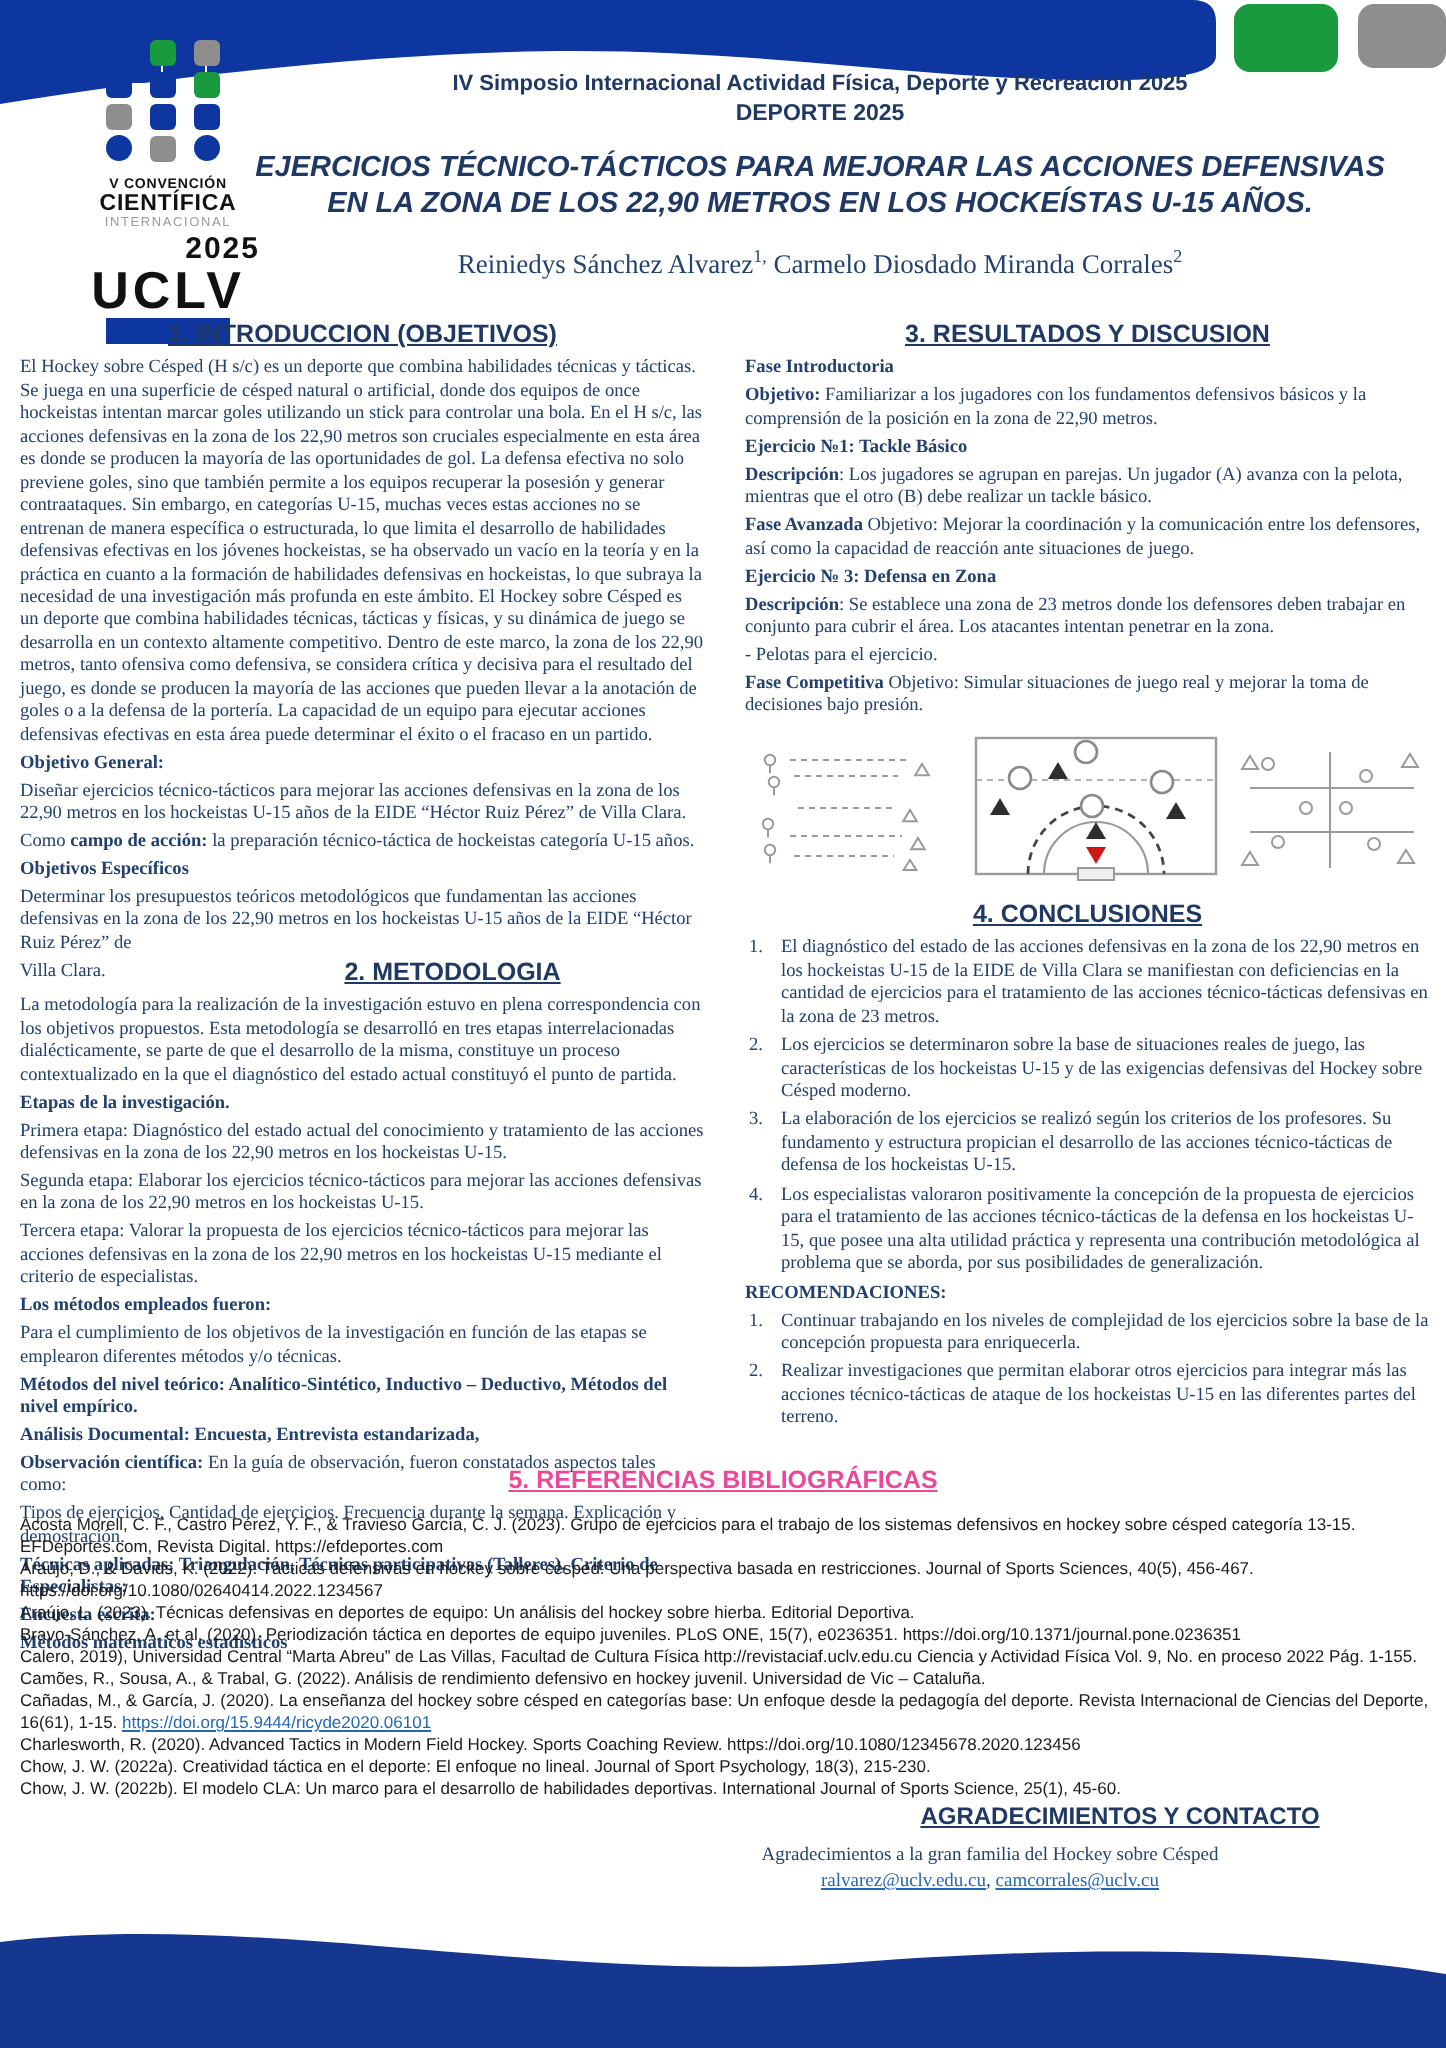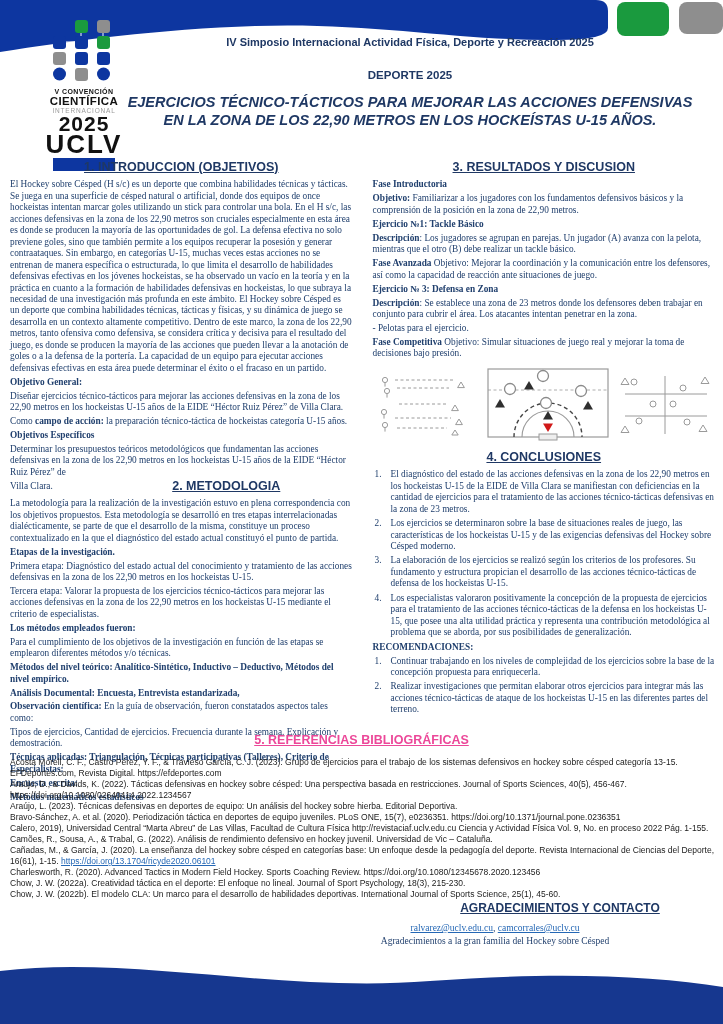--- a/index.html
+++ b/index.html
@@ -12,28 +12,28 @@
   
   .band-top, .band-bottom { position:absolute; left:0; width:723px; }
   .band-top { top:0; height:60px; }
   .band-bottom { bottom:0; height:75px; }
   
   .logo { position:absolute; left:38px; top:20px; width:92px; text-align:center;
           font-family:"Liberation Sans", sans-serif; color:#111; }
   .logo-line1 { font-size:7px; font-weight:bold; letter-spacing:.4px; margin-top:2px; }
   .logo-line2 { font-size:11.5px; font-weight:bold; letter-spacing:.4px; }
   .logo-line3 { font-size:6.5px; color:#9a9a9a; letter-spacing:.8px; }
-  .logo-year  { font-size:21px; font-weight:bold; line-height:20px; letter-spacing:1px; }
+  .logo-year  { font-size:15px; font-weight:bold; line-height:20px; letter-spacing:1px;text-align:right; }
   .logo-org   { font-size:26px; font-weight:bold; line-height:20px; letter-spacing:2px; }
   .logo-bar   { width:62px; height:13px; background:#0d36a0; margin:4px auto 0; }
   
   .head-wrap { position:absolute; left:120px; top:36px; width:580px; text-align:center;
                font-family:"Liberation Sans", sans-serif; color:#1f3864; }
   .conf1 { font-size:11px; font-weight:bold; }
-  .conf2 { font-size:11.5px; font-weight:bold; margin-top:21px; }
+  .conf2 { font-size:11.5px; font-weight:bold; margin-top:3px; }
   .ptitle { font-size:14.5px; font-weight:bold; font-style:italic; margin-top:12px; line-height:18px; }
   .authors { font-size:13.5px; margin-top:12px; font-family:"Liberation Serif", serif; color:#24426f; }
   .authors sup { font-size:9px; }
   
   .columns { position:absolute; top:162px; left:10px; width:705px; display:flex; gap:20px; }
   .col { width:50%; font-size:9.3px; line-height:11.45px; }
   .col-heading { font-family:"Liberation Sans", sans-serif; font-weight:bold; font-size:12.5px;
                  color:#1f3864; text-align:center; text-decoration:underline; margin:0 0 6px; }
   .col p { margin:0 0 2.5px; }
   .b { font-weight:bold; }
@@ -98,39 +98,43 @@
     <div class="logo-bar"></div>
   </div>
 
   <div class="head-wrap">
     <div class="conf1">IV Simposio Internacional Actividad Física, Deporte y Recreación 2025</div>
     <div class="conf2">DEPORTE 2025</div>
     <div class="ptitle">
       <span>EJERCICIOS TÉCNICO-TÁCTICOS PARA MEJORAR LAS ACCIONES DEFENSIVAS</span><br>
       <span>EN LA ZONA DE LOS 22,90 METROS EN LOS HOCKEÍSTAS U-15 AÑOS.</span>
     </div>
+    <div class="authors">
+      <span>Reiniedys Sánchez Alvarez</span><sup>1,</sup><span> Carmelo Diosdado Miranda Corrales</span><sup>2</sup>
+    </div>
   </div>
 
   <div class="columns">
 
     <div class="col">
       <div class="col-heading">1. INTRODUCCION (OBJETIVOS)</div>
       <p>El Hockey sobre Césped (H s/c) es un deporte que combina habilidades técnicas y tácticas. Se juega en una superficie de césped natural o artificial, donde dos equipos de once hockeistas intentan marcar goles utilizando un stick para controlar una bola. En el H s/c, las acciones defensivas en la zona de los 22,90 metros son cruciales especialmente en esta área es donde se producen la mayoría de las oportunidades de gol. La defensa efectiva no solo previene goles, sino que también permite a los equipos recuperar la posesión y generar contraataques. Sin embargo, en categorías U-15, muchas veces estas acciones no se entrenan de manera específica o estructurada, lo que limita el desarrollo de habilidades defensivas efectivas en los jóvenes hockeistas, se ha observado un vacío en la teoría y en la práctica en cuanto a la formación de habilidades defensivas en hockeistas, lo que subraya la necesidad de una investigación más profunda en este ámbito. El Hockey sobre Césped es un deporte que combina habilidades técnicas, tácticas y físicas, y su dinámica de juego se desarrolla en un contexto altamente competitivo. Dentro de este marco, la zona de los 22,90 metros, tanto ofensiva como defensiva, se considera crítica y decisiva para el resultado del juego, es donde se producen la mayoría de las acciones que pueden llevar a la anotación de goles o a la defensa de la portería. La capacidad de un equipo para ejecutar acciones defensivas efectivas en esta área puede determinar el éxito o el fracaso en un partido.</p>
       <p class="b">Objetivo General:</p>
       <p>Diseñar ejercicios técnico-tácticos para mejorar las acciones defensivas en la zona de los 22,90 metros en los hockeistas U-15 años de la EIDE “Héctor Ruiz Pérez” de Villa Clara.</p>
       <p><span>Como </span><span class="b">campo de acción:</span><span> la preparación técnico-táctica de hockeistas categoría U-15 años.</span></p>
       <p class="b">Objetivos Específicos</p>
       <p>Determinar los presupuestos teóricos metodológicos que fundamentan las acciones defensivas en la zona de los 22,90 metros en los hockeistas U-15 años de la EIDE “Héctor Ruiz Pérez” de</p>
       <div class="metod-row">
         <span class="tail">Villa Clara.</span>
         <div class="col-heading">2. METODOLOGIA</div>
       </div>
       <p>La metodología para la realización de la investigación estuvo en plena correspondencia con los objetivos propuestos. Esta metodología se desarrolló en tres etapas interrelacionadas dialécticamente, se parte de que el desarrollo de la misma, constituye un proceso contextualizado en la que el diagnóstico del estado actual constituyó el punto de partida.</p>
       <p class="b">Etapas de la investigación.</p>
       <p>Primera etapa: Diagnóstico del estado actual del conocimiento y tratamiento de las acciones defensivas en la zona de los 22,90 metros en los hockeistas U-15.</p>
+      <p>Segunda etapa: Elaborar los ejercicios técnico-tácticos para mejorar las acciones defensivas en la zona de los 22,90 metros en los hockeistas U-15.</p>
       <p>Tercera etapa: Valorar la propuesta de los ejercicios técnico-tácticos para mejorar las acciones defensivas en la zona de los 22,90 metros en los hockeistas U-15 mediante el criterio de especialistas.</p>
       <p class="b">Los métodos empleados fueron:</p>
       <p>Para el cumplimiento de los objetivos de la investigación en función de las etapas se emplearon diferentes métodos y/o técnicas.</p>
       <p class="b">Métodos del nivel teórico: Analítico-Sintético, Inductivo – Deductivo, Métodos del nivel empírico.</p>
       <p class="b">Análisis Documental: Encuesta, Entrevista estandarizada,</p>
       <p><span class="b">Observación científica:</span><span> En la guía de observación, fueron constatados aspectos tales como:</span></p>
       <p>Tipos de ejercicios, Cantidad de ejercicios. Frecuencia durante la semana. Explicación y demostración.</p>
       <p class="b">Técnicas aplicadas: Triangulación, Técnicas participativas (Talleres), Criterio de Especialistas:</p>
       <p class="b">Encuesta escrita:</p>
       <p class="b">Métodos matemáticos estadísticos</p>
@@ -243,32 +247,32 @@
   </div>
 
   <div class="refs-heading">5. REFERENCIAS BIBLIOGRÁFICAS</div>
   <div class="refs">
     <div class="ref"><span>Acosta Morell, C. F., Castro Pérez, Y. F., &amp; Travieso García, C. J. (2023). Grupo de ejercicios para el trabajo de los sistemas defensivos en hockey sobre césped categoría 13-15. EFDeportes.com, Revista Digital. https://efdeportes.com</span><a class="ref-link" href="#"></a></div>
     <div class="ref"><span>Araújo, D., &amp; Davids, K. (2022). Tácticas defensivas en hockey sobre césped: Una perspectiva basada en restricciones. Journal of Sports Sciences, 40(5), 456-467. https://doi.org/10.1080/02640414.2022.1234567</span><a class="ref-link" href="#"></a></div>
     <div class="ref"><span>Araújo, L. (2023). Técnicas defensivas en deportes de equipo: Un análisis del hockey sobre hierba. Editorial Deportiva.</span><a class="ref-link" href="#"></a></div>
     <div class="ref"><span>Bravo-Sánchez, A. et al. (2020). Periodización táctica en deportes de equipo juveniles. PLoS ONE, 15(7), e0236351. https://doi.org/10.1371/journal.pone.0236351</span><a class="ref-link" href="#"></a></div>
     <div class="ref"><span>Calero, 2019), Universidad Central “Marta Abreu” de Las Villas, Facultad de Cultura Física http://revistaciaf.uclv.edu.cu Ciencia y Actividad Física Vol. 9, No. en proceso 2022 Pág. 1-155.</span><a class="ref-link" href="#"></a></div>
     <div class="ref"><span>Camões, R., Sousa, A., &amp; Trabal, G. (2022). Análisis de rendimiento defensivo en hockey juvenil. Universidad de Vic – Cataluña.</span><a class="ref-link" href="#"></a></div>
-    <div class="ref"><span>Cañadas, M., &amp; García, J. (2020). La enseñanza del hockey sobre césped en categorías base: Un enfoque desde la pedagogía del deporte. Revista Internacional de Ciencias del Deporte, 16(61), 1-15. </span><a class="ref-link" href="#">https://doi.org/13.1704/ricyde2020.06101</a></div>
+    <div class="ref"><span>Cañadas, M., &amp; García, J. (2020). La enseñanza del hockey sobre césped en categorías base: Un enfoque desde la pedagogía del deporte. Revista Internacional de Ciencias del Deporte, 16(61), 1-15. </span><a class="ref-link" href="#">https://doi.org/15.9444/ricyde2020.06101</a></div>
     <div class="ref"><span>Charlesworth, R. (2020). Advanced Tactics in Modern Field Hockey. Sports Coaching Review. https://doi.org/10.1080/12345678.2020.123456</span><a class="ref-link" href="#"></a></div>
     <div class="ref"><span>Chow, J. W. (2022a). Creatividad táctica en el deporte: El enfoque no lineal. Journal of Sport Psychology, 18(3), 215-230.</span><a class="ref-link" href="#"></a></div>
     <div class="ref"><span>Chow, J. W. (2022b). El modelo CLA: Un marco para el desarrollo de habilidades deportivas. International Journal of Sports Science, 25(1), 45-60.</span><a class="ref-link" href="#"></a></div>
   </div>
 
   <div class="ack-heading">AGRADECIMIENTOS Y CONTACTO</div>
   <div class="ack-body">
+    <div>Agradecimientos a la gran familia del Hockey sobre Césped</div>
     <div>
       <a href="#">ralvarez@uclv.edu.cu</a><span>, </span><a href="#">camcorrales@uclv.cu</a>
     </div>
-    <div>Agradecimientos a la gran familia del Hockey sobre Césped</div>
   </div>
 
   <div class="band-bottom">
     <svg width="723" height="75" viewBox="0 0 723 75">
       <path d="M0 22 C130 6 280 44 430 32 C550 23 650 26 723 38 L723 75 L0 75 Z" fill="#16378f"></path>
     </svg>
   </div>
 
 </div>
 

